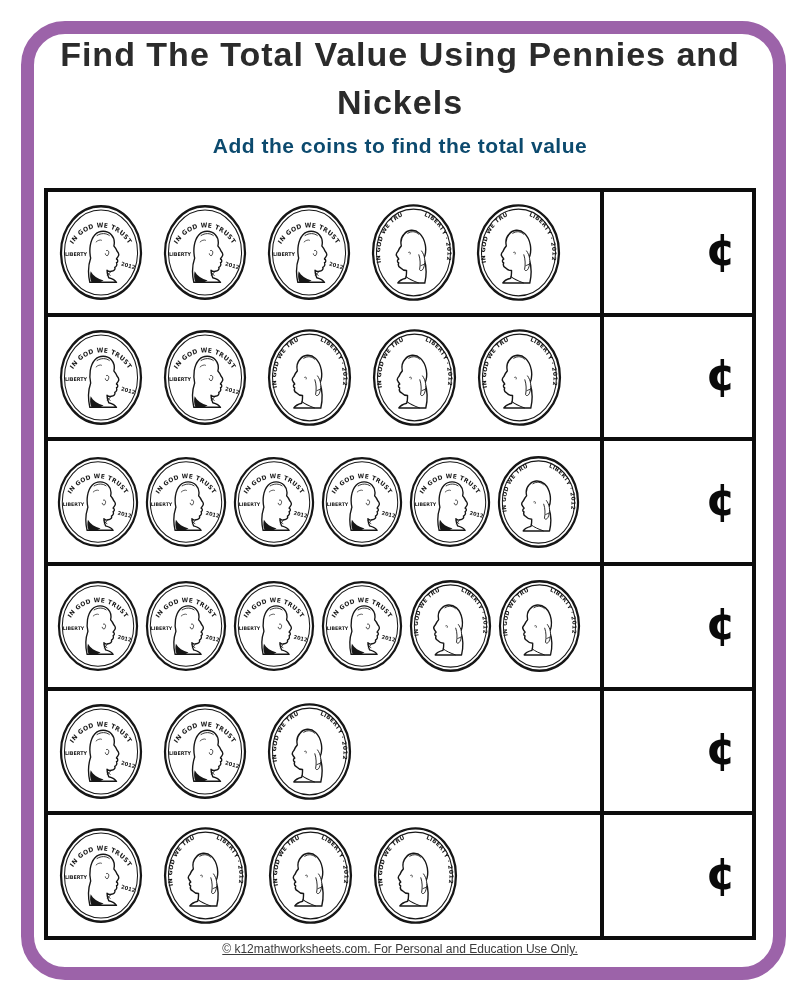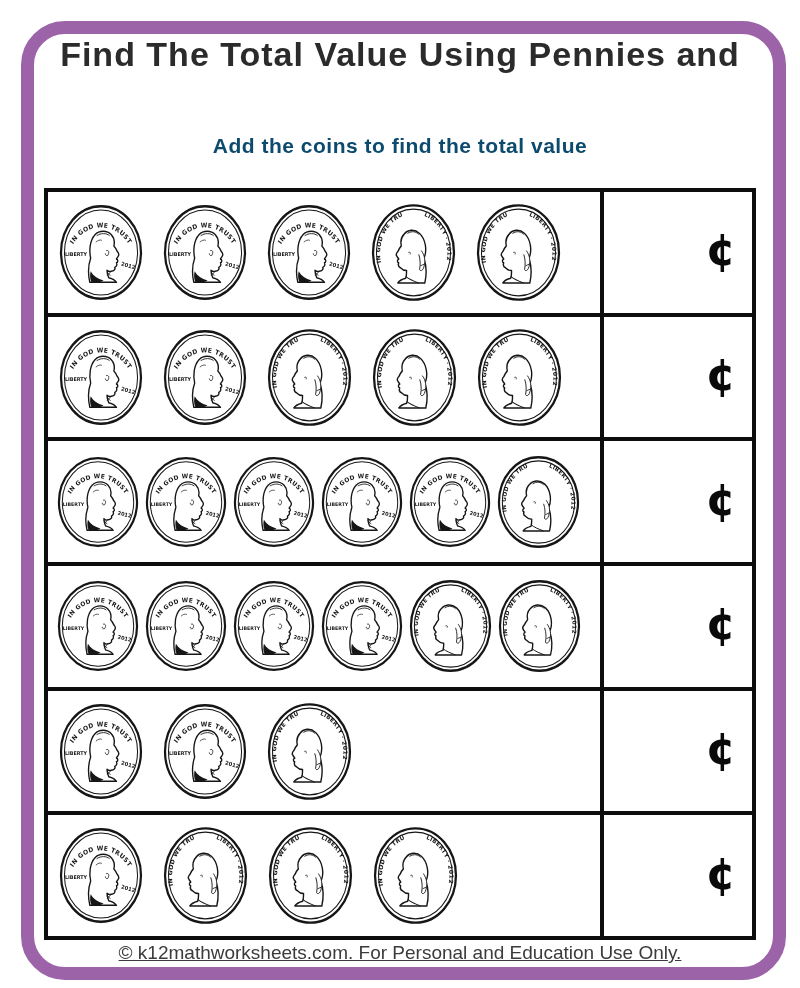--- a/index.html
+++ b/index.html
@@ -80,21 +80,21 @@
   }
   .coin{display:block;flex:0 0 auto;}
   .coin.penny{width:86px;height:97px;}
   .coin.nickel{width:87px;height:99px;}
   .row.dense .coin.penny{width:84px;height:92px;}
   .row.dense .coin.nickel{width:85px;height:94px;}
   .footer{
     position:absolute;
     top:942px;left:0;right:0;
     text-align:center;
-    font-size:19px;
+    font-size:12px;
     color:#3b3b3b;
     text-decoration:underline;
     font-family:"Liberation Sans",sans-serif;
   }
   .svg-defs{position:absolute;width:0;height:0;overflow:hidden;}
   .coin-label{font-family:"DejaVu Sans",sans-serif;fill:#161616;}
 </style>
 </head>
 <body>
 
@@ -136,20 +136,21 @@
         <path d="M59,50 C63,55 64,61 62,67 C61,71 58,72 57,70 C58,65 58,59 56,54" fill="#ffffff" stroke="#161616" stroke-width="1"></path>
         <path d="M58,66 L63,64" stroke="#161616" stroke-width="0.9"></path>
         <path d="M41,77 C45,80 50,82 56,84" fill="none" stroke="#161616" stroke-width="1.1"></path>
         <path d="M44,52 C46,51 47,52 46,54" fill="none" stroke="#161616" stroke-width="0.8"></path>
       </symbol>
     </defs>
   </svg>
 
   <div class="title">
     <span>Find The Total Value Using Pennies and</span>
+    <span>Nickels</span>
   </div>
 
   <div class="subtitle">Add the coins to find the total value</div>
 
   <div class="coins-table" id="coins-table">
       <div class="row">
         <div class="coins-cell">
           <svg class="coin penny" viewBox="0 0 100 104" preserveAspectRatio="none">
             <use href="#sym-penny"></use>
           </svg>

